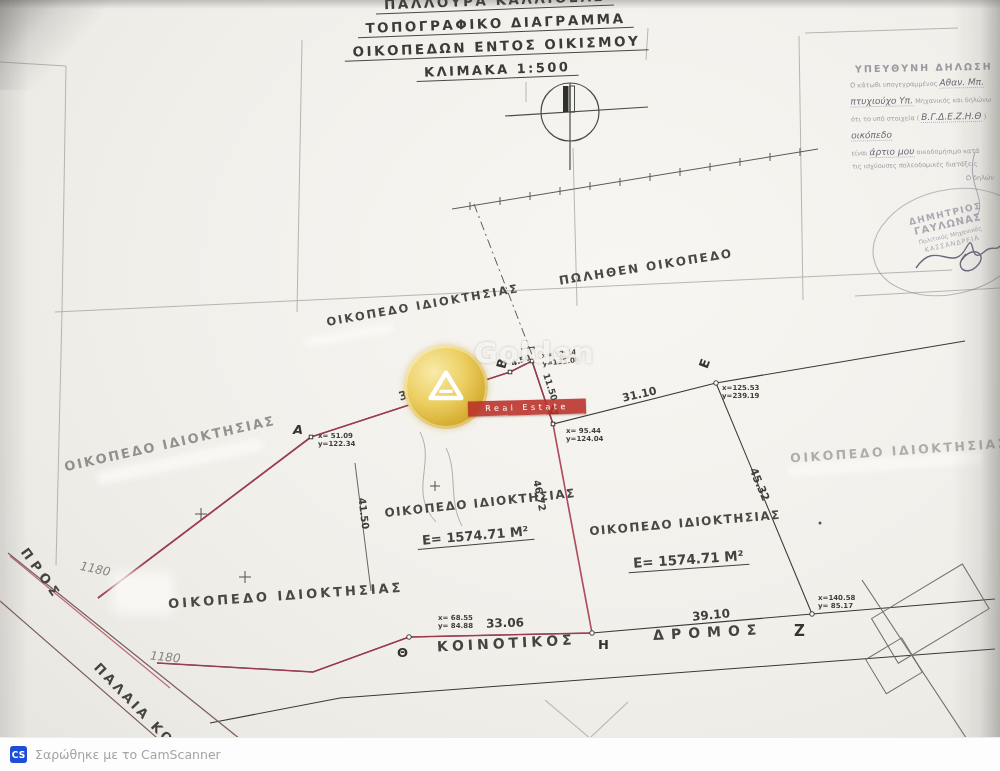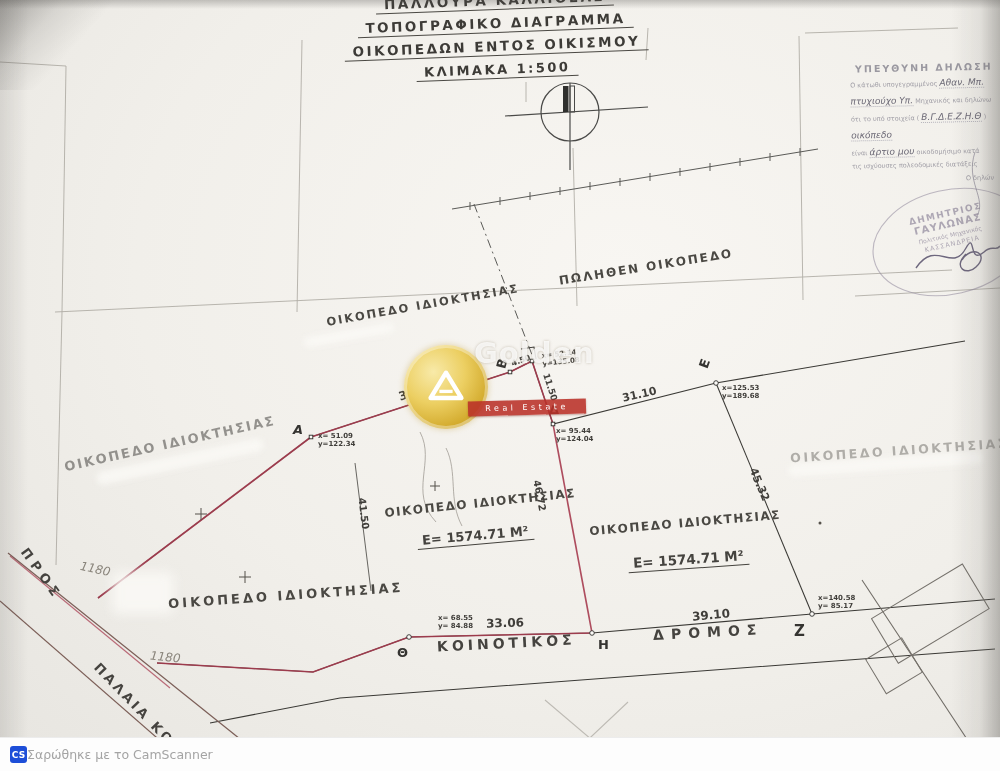--- a/index.html
+++ b/index.html
@@ -41,21 +41,21 @@
     background:rgba(185,48,40,.88);color:#fff;font-size:8px;letter-spacing:3.5px;
     display:flex;align-items:center;justify-content:center;transform:rotate(-1.5deg);
     box-shadow:0 1px 2px rgba(120,40,30,.4);}
   
   .sh{position:absolute;z-index:5;pointer-events:none;}
   
   .footer{position:absolute;left:0;bottom:0;width:1000px;height:33px;background:#fdfdfd;z-index:6;
           border-top:1px solid #ececec;display:flex;align-items:center;}
   .cs-badge{width:17px;height:17px;margin-left:10px;border-radius:3px;background:#1d4ed8;color:#fff;
             font-size:9px;font-weight:bold;display:flex;align-items:center;justify-content:center;}
-  .cs-text{color:#a4a4a4;font-size:12.5px;}
+  .cs-text{margin-left:8px;color:#a4a4a4;font-size:12.5px;}
 </style>
 </head>
 <body>
 
 <div id="page">
 
   <svg class="draw" width="1000" height="771" viewBox="0 0 1000 771">
 
     <g stroke="#9b978f" stroke-width="0.9" fill="none" opacity="0.75">
       <path d="M55,312 L952,270"></path>
@@ -224,27 +224,27 @@
   <div class="lbl pt" style="left:397px;top:645px;">Θ</div>
 
   <div class="lbl coords" style="left:318px;top:432px;">
     <div>x= 51.09</div>
     <div>y=122.34</div>
   </div>
   <div class="lbl coords" style="left:542px;top:350px;transform:rotate(-6deg);">
     <div>x= 52.14</div>
     <div>y=135.08</div>
   </div>
-  <div class="lbl coords" style="left:556px;top:427px;">
+  <div class="lbl coords" style="left:556px;top:427px;padding-left:10px;">
     <div>x= 95.44</div>
     <div>y=124.04</div>
   </div>
   <div class="lbl coords" style="left:722px;top:384px;">
     <div>x=125.53</div>
-    <div>y=189.68</div>
+    <div>y=239.19</div>
   </div>
   <div class="lbl coords" style="left:818px;top:594px;">
     <div>x=140.58</div>
     <div>y= 85.17</div>
   </div>
   <div class="lbl coords" style="left:390px;top:614px;margin-left:48px;">
     <div>x= 68.55</div>
     <div>y= 84.88</div>
   </div>
 

